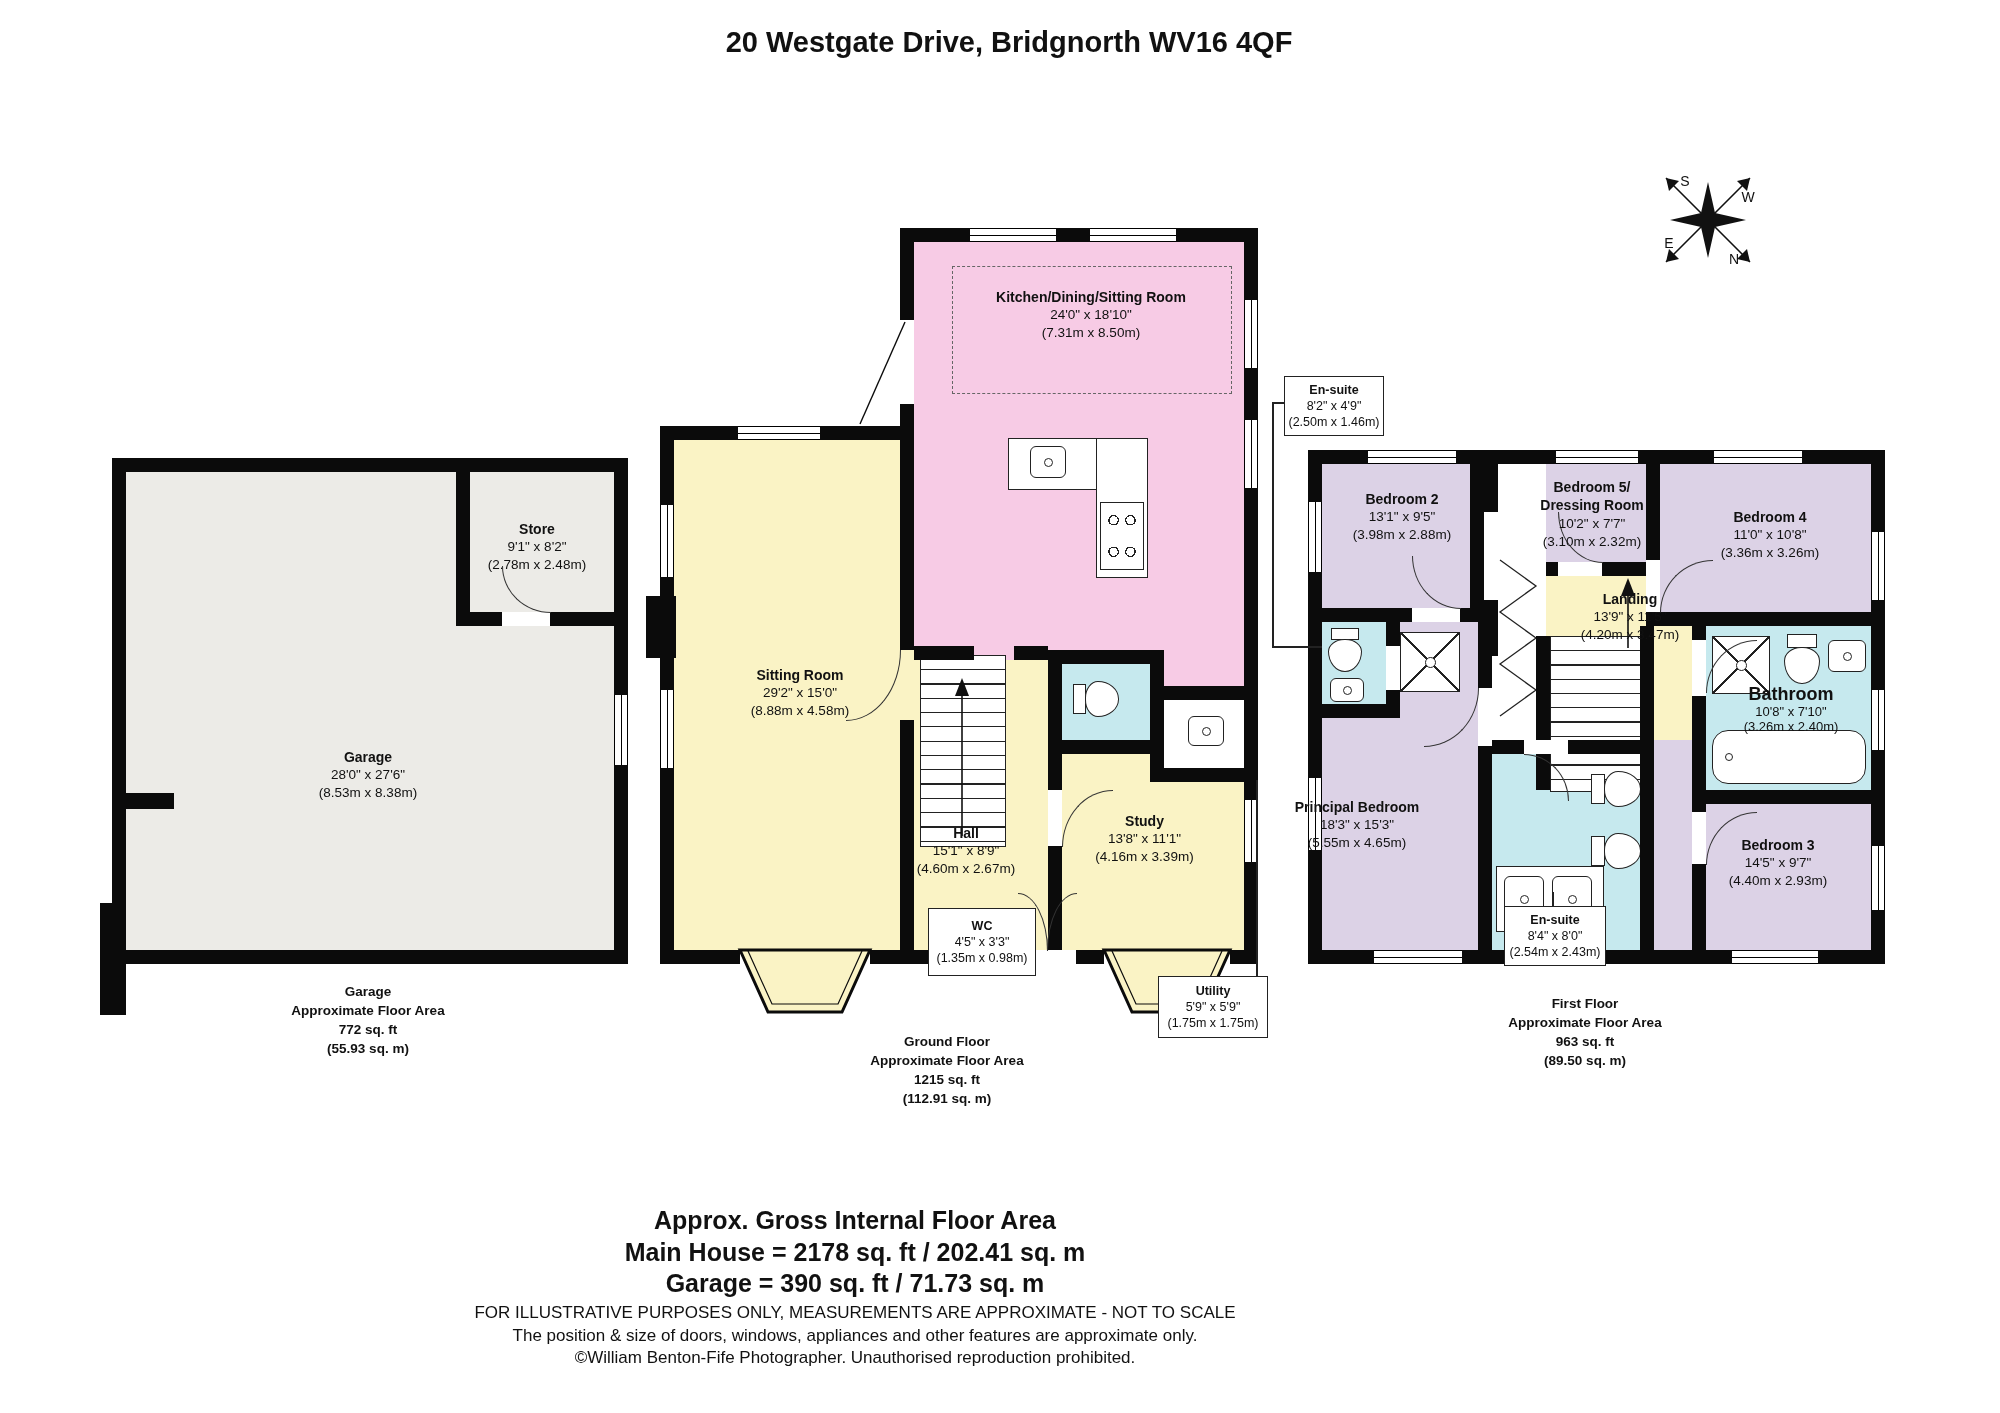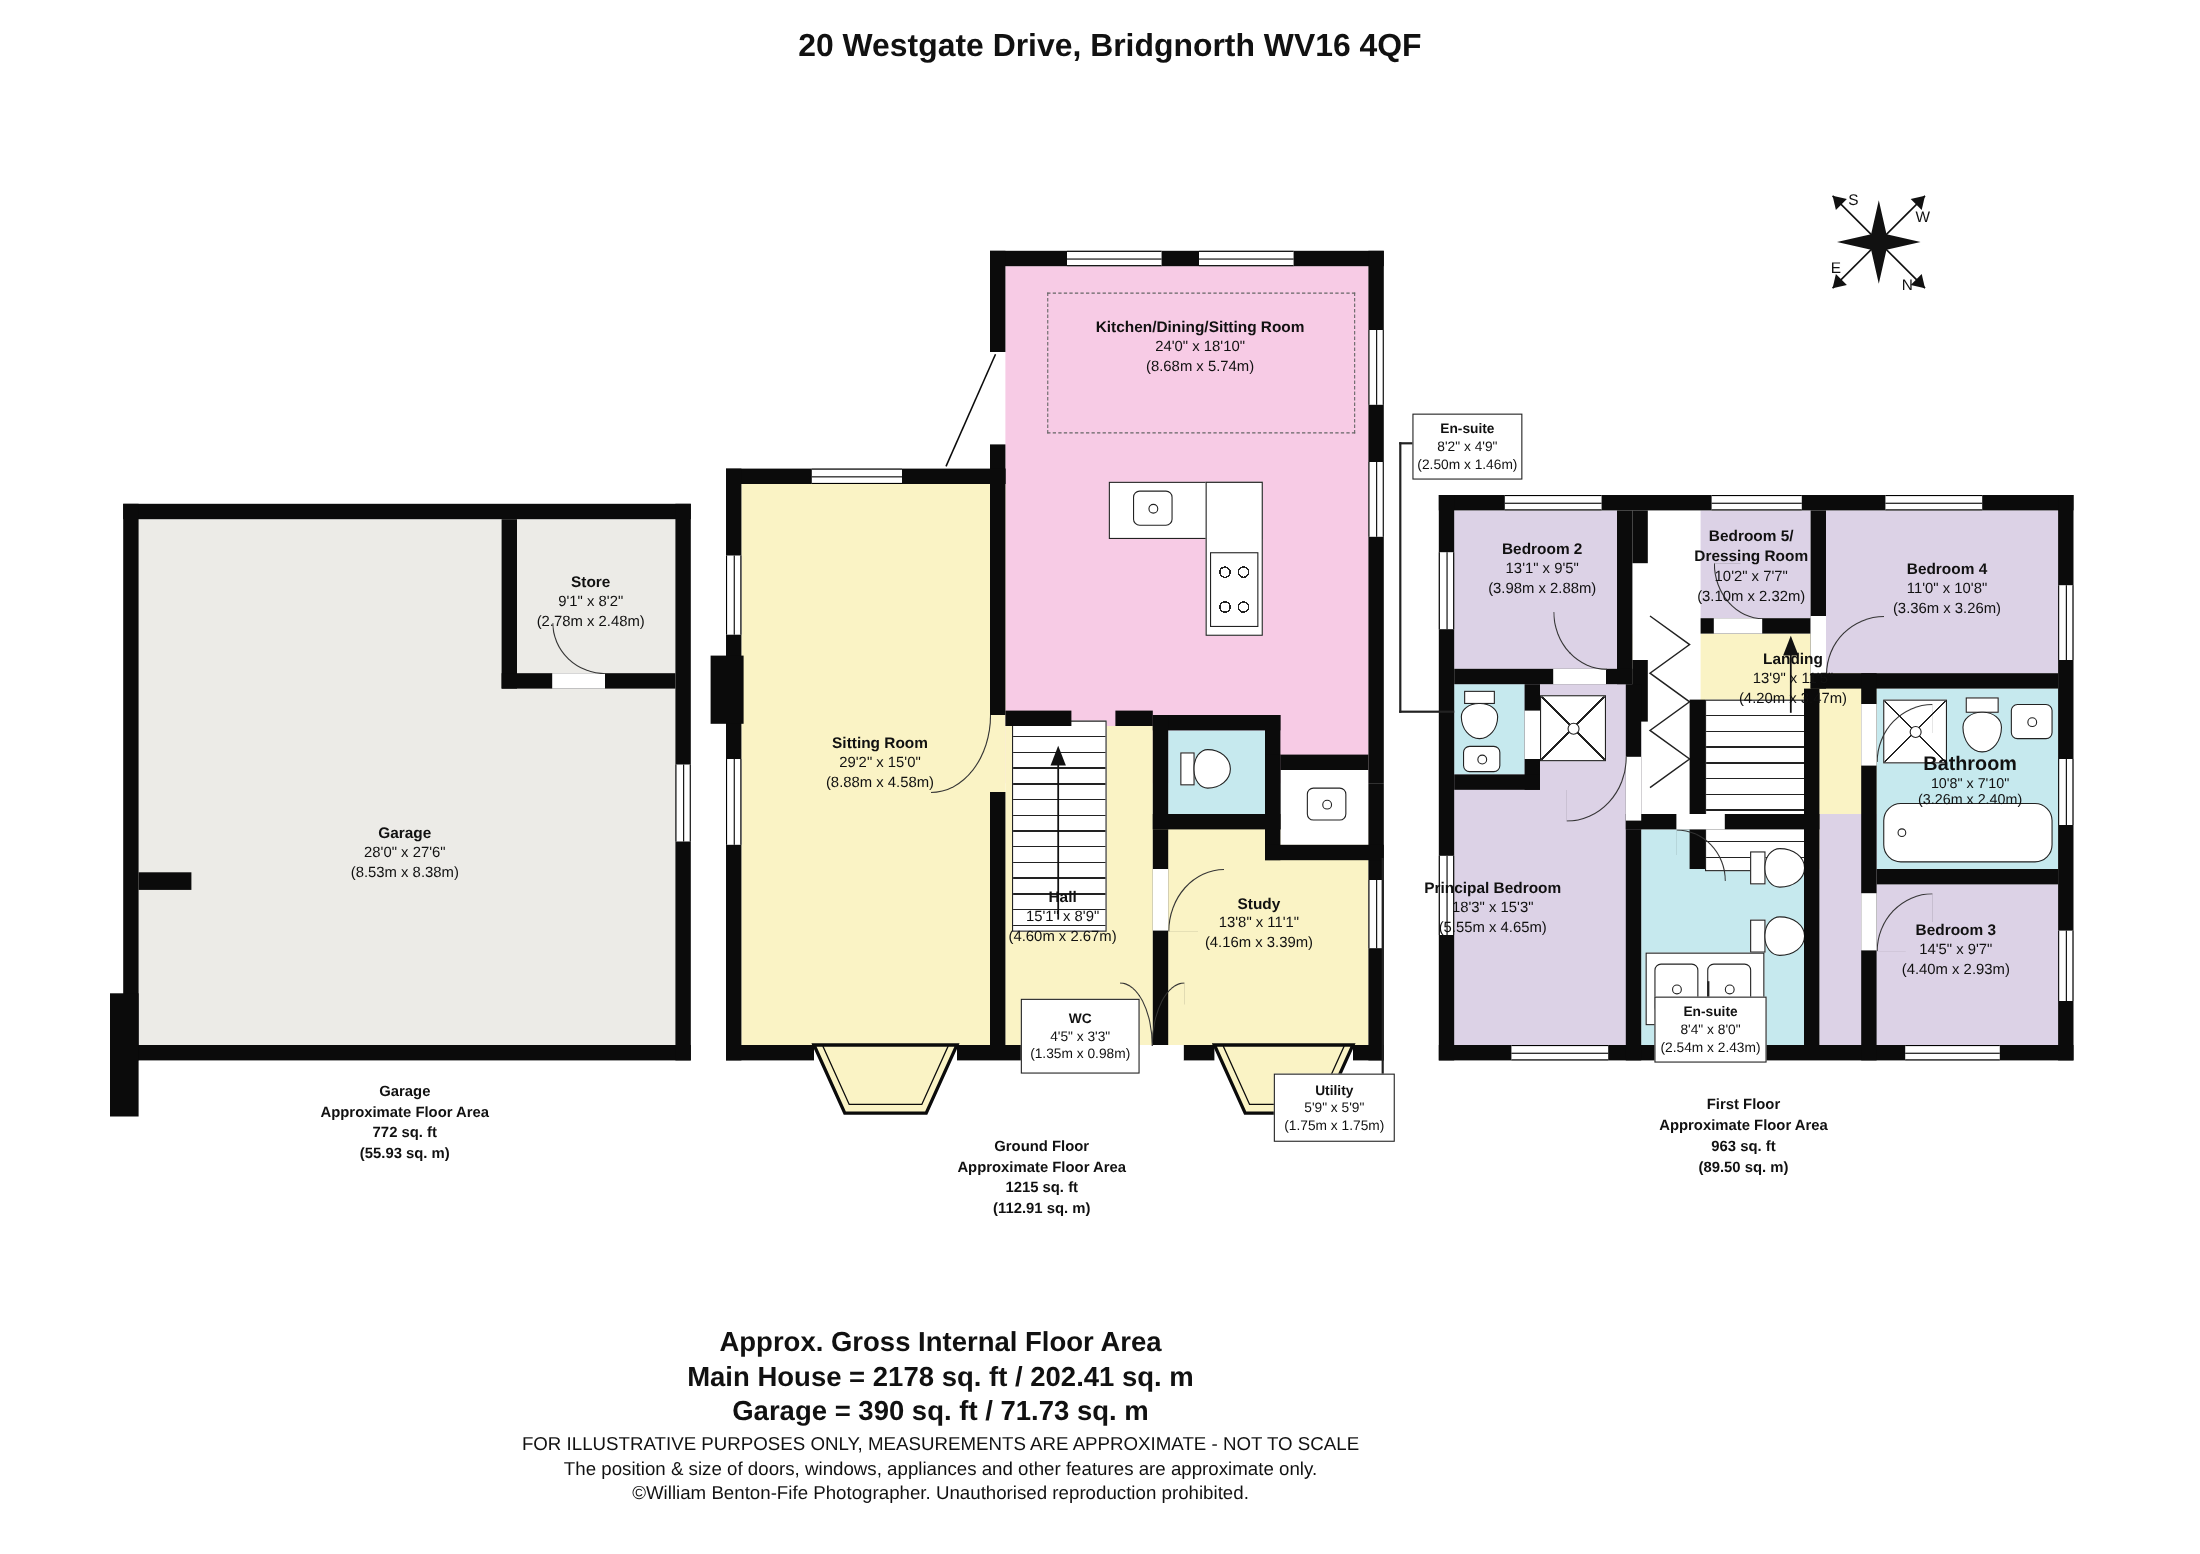--- a/index.html
+++ b/index.html
@@ -160,28 +160,28 @@
   <div class="toilet" style="left:1078px;top:676px;width:36px;height:46px;transform:rotate(-90deg)">
     <div class="tank"></div>
       <div class="bowl"></div>
   </div>
   <div class="sink" style="left:1188px;top:716px;width:36px;height:30px"></div>
 
   <div class="dashedbox" style="left:952px;top:266px;width:278px;height:126px"></div>
   <div class="rlabel" style="left:952px;top:288px;width:278px">
     <div class="rname">Kitchen/Dining/Sitting Room</div>
     <div>24'0" x 18'10"</div>
-    <div>(8.68m x 5.74m)</div>
+    <div>(7.31m x 8.50m)</div>
   </div>
   <div class="rlabel" style="left:690px;top:666px;width:220px">
     <div class="rname">Sitting Room</div>
     <div>29'2" x 15'0"</div>
     <div>(8.88m x 4.58m)</div>
   </div>
-  <div class="rlabel" style="left:876px;top:806px;width:180px">
+  <div class="rlabel" style="left:876px;top:824px;width:180px">
     <div class="rname">Hall</div>
     <div>15'1" x 8'9"</div>
     <div>(4.60m x 2.67m)</div>
   </div>
   <div class="rlabel" style="left:1052px;top:812px;width:185px">
     <div class="rname">Study</div>
     <div>13'8" x 11'1"</div>
     <div>(4.16m x 3.39m)</div>
   </div>
   <div class="boxlabel" style="left:928px;top:908px;width:106px;height:66px">

